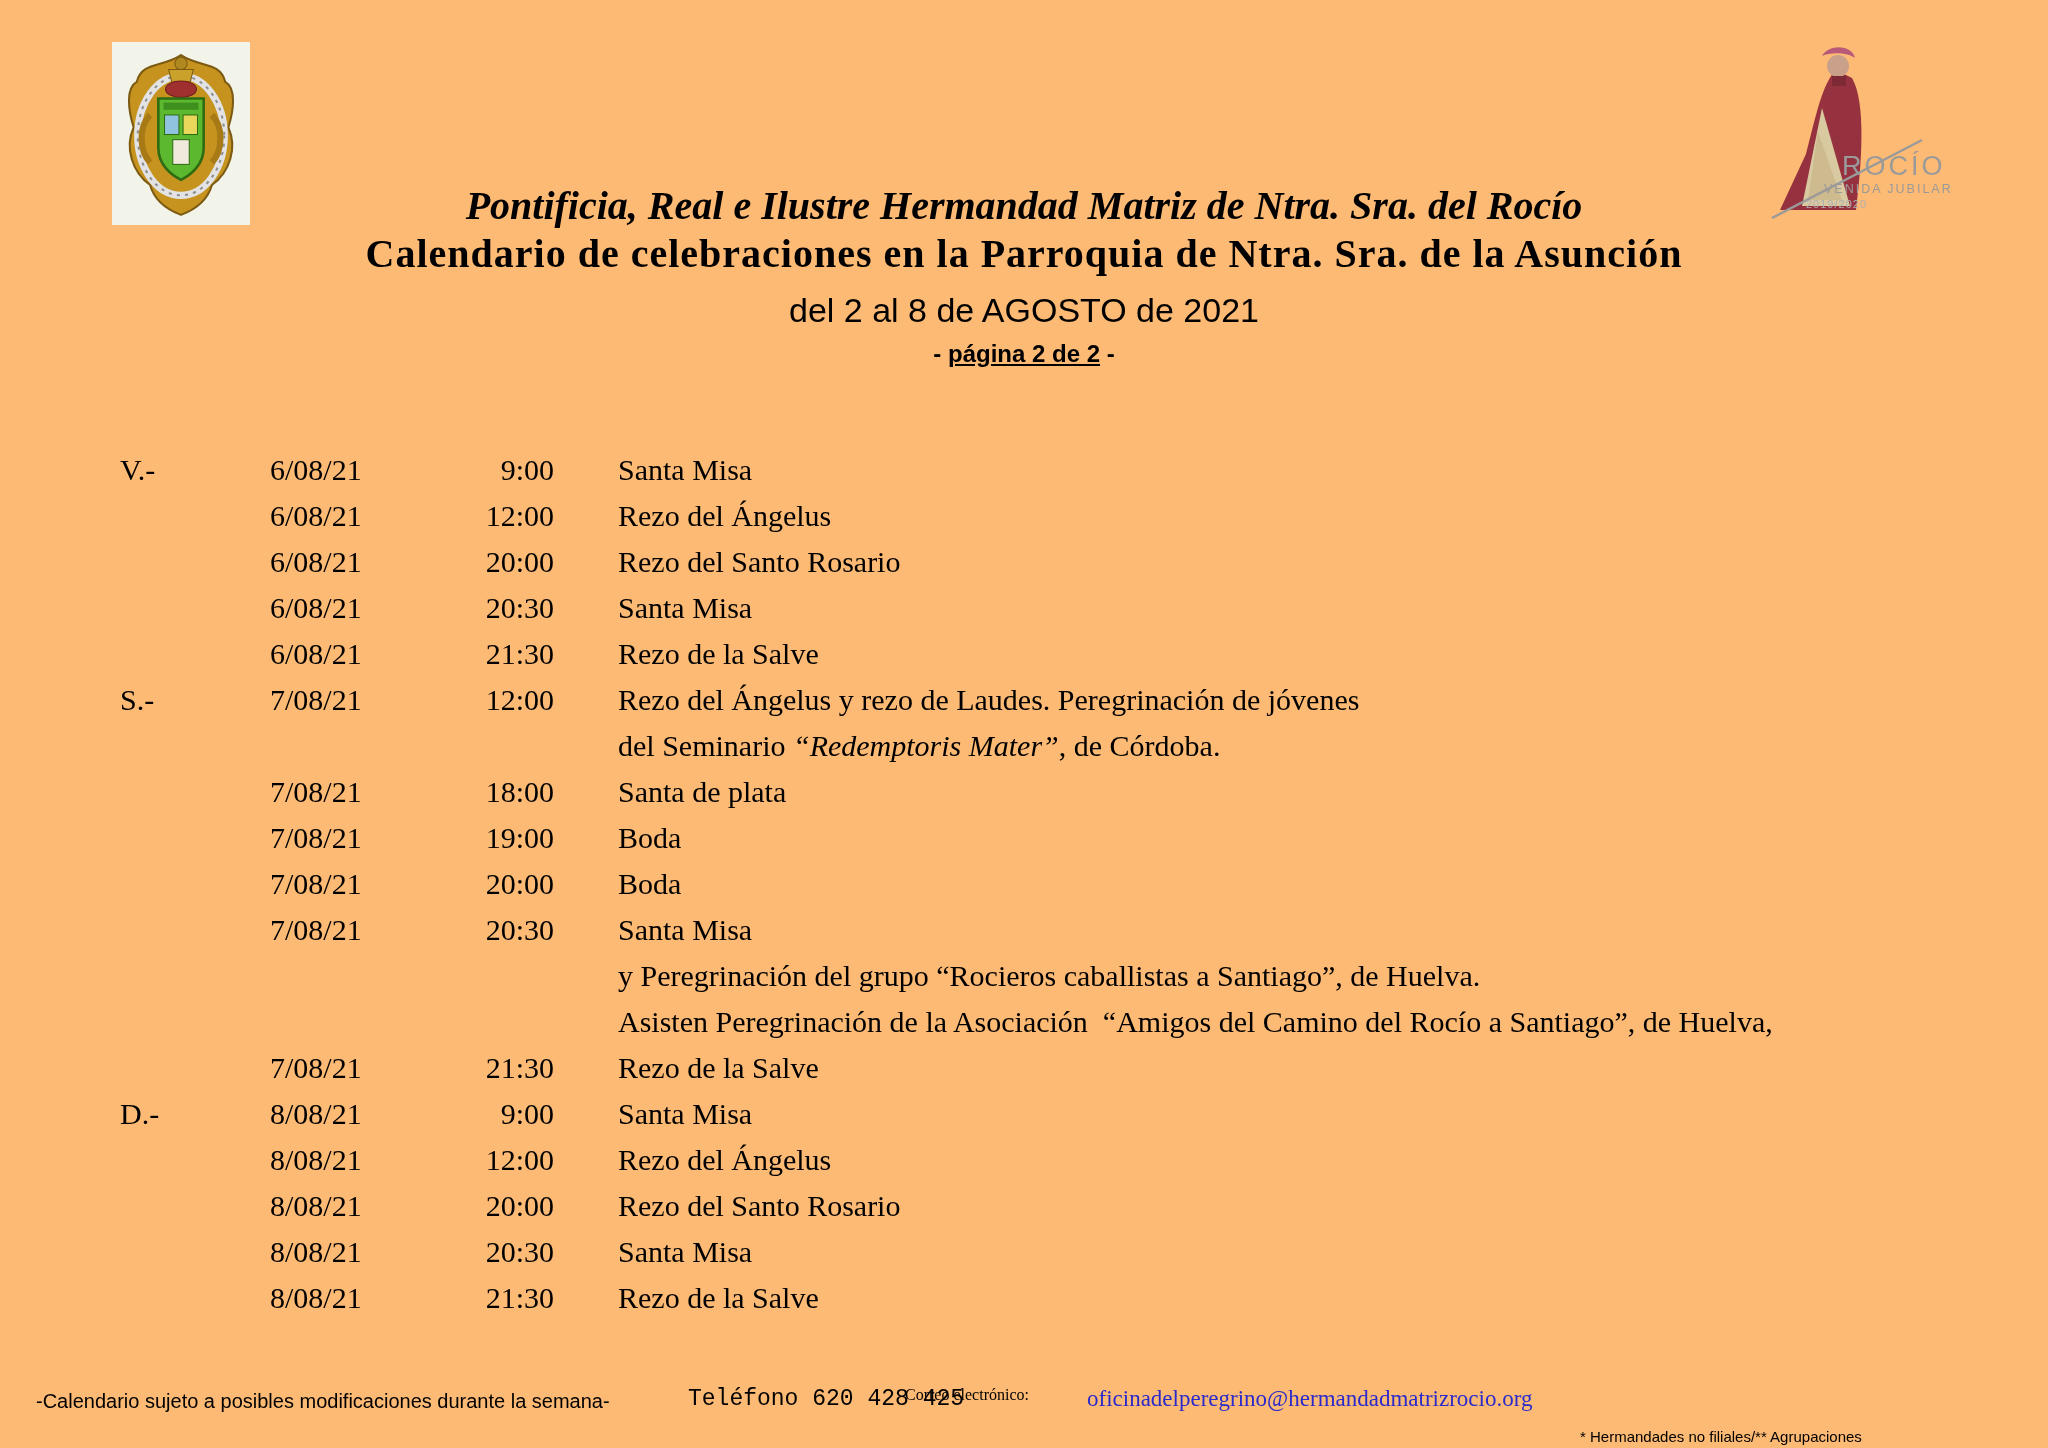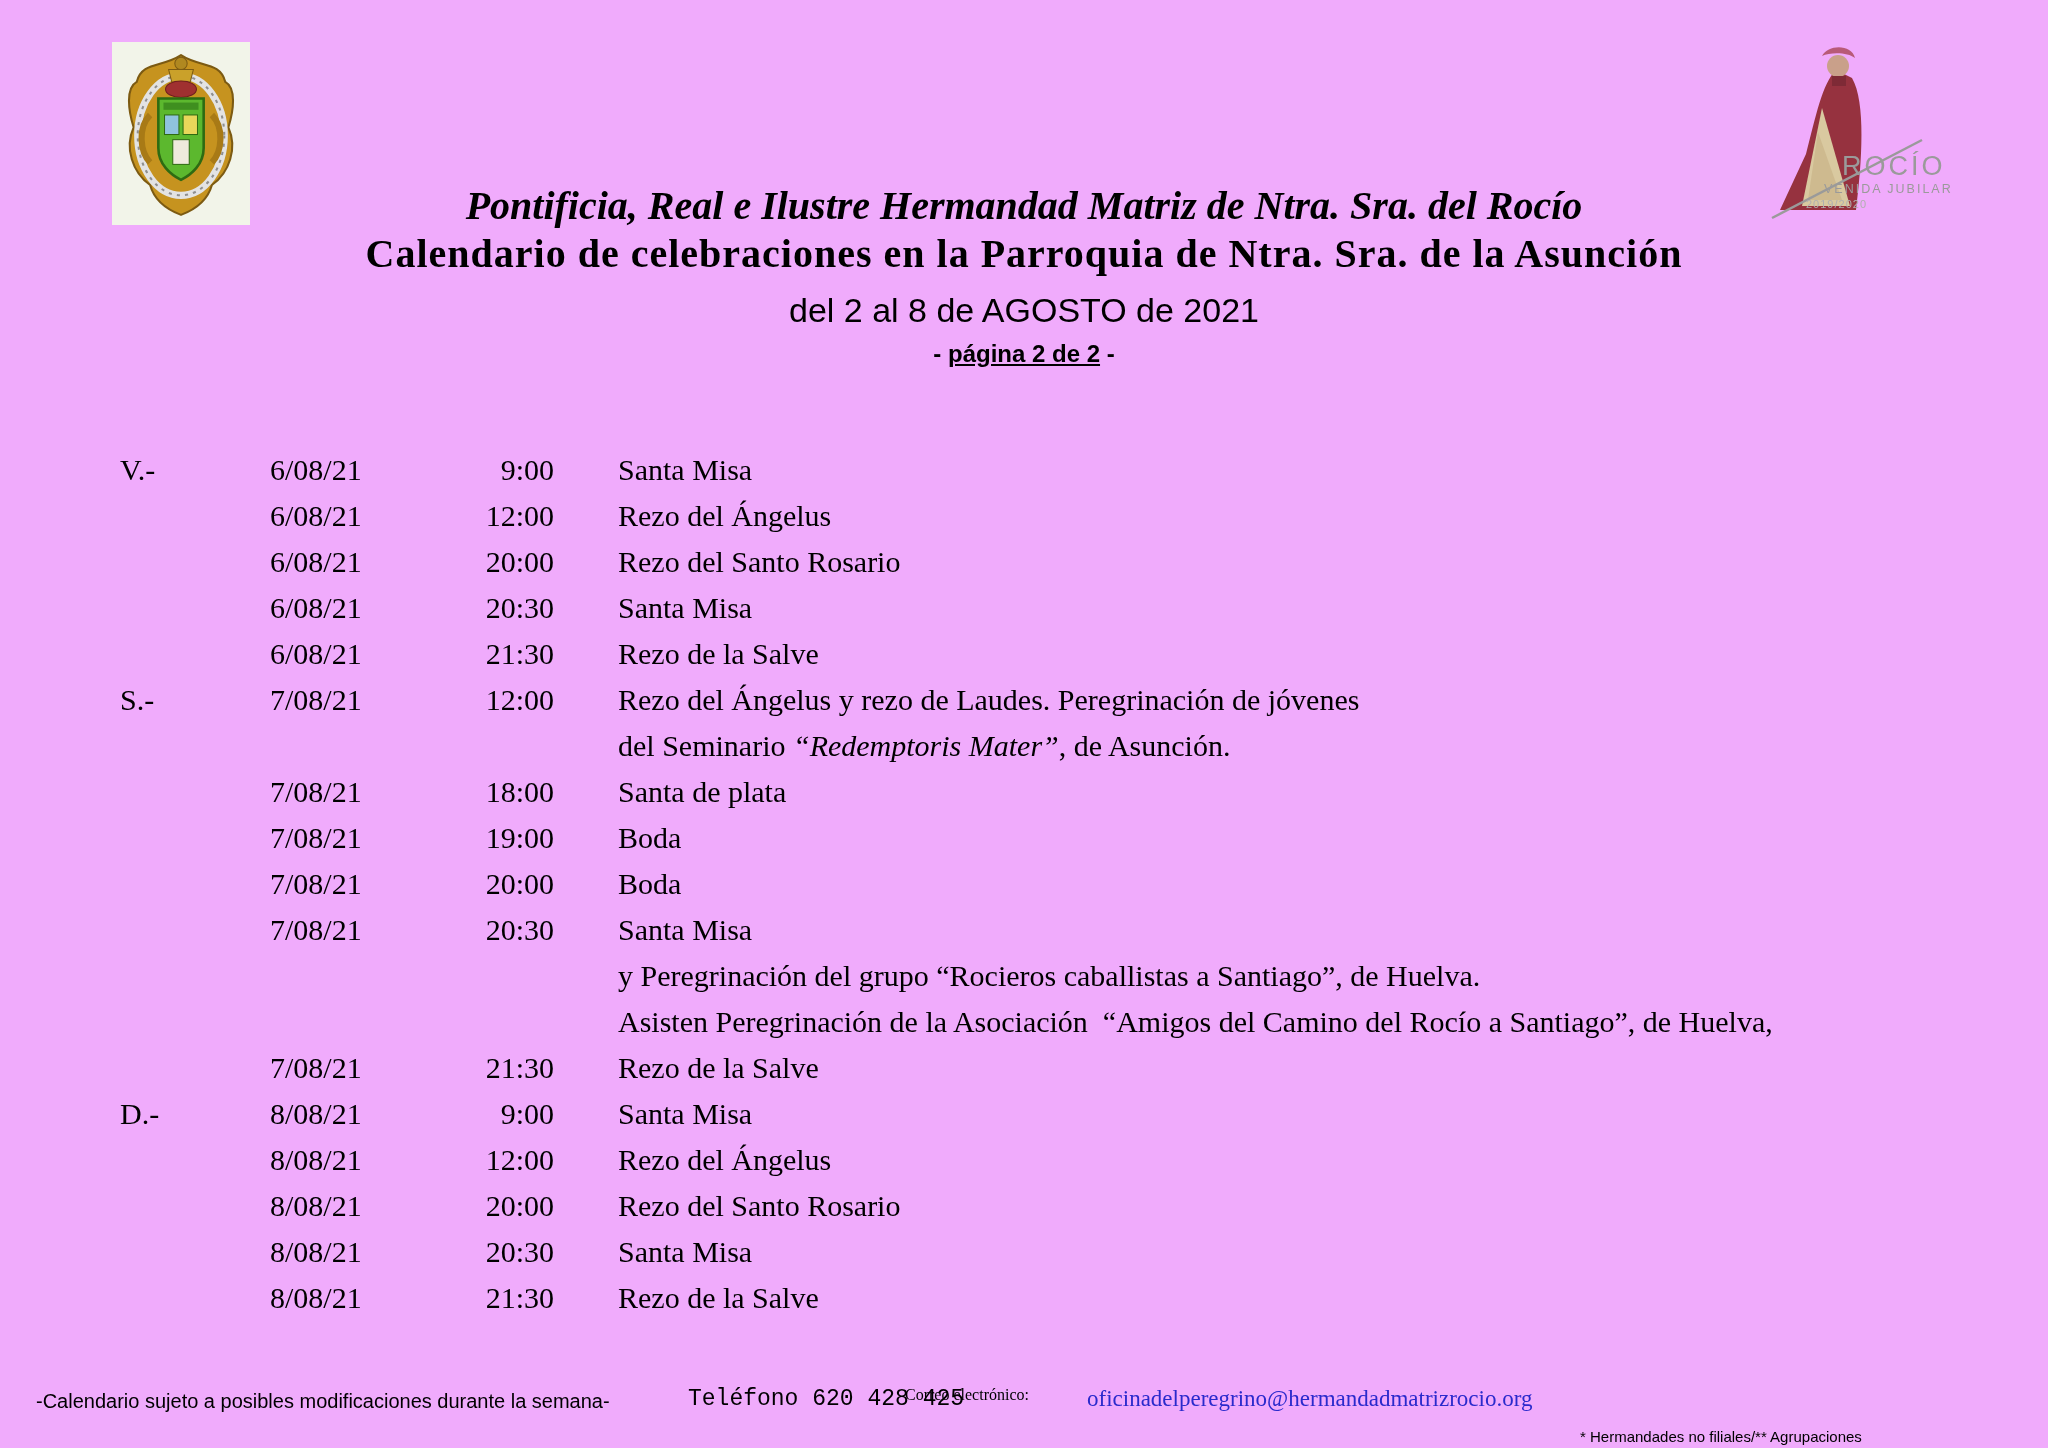--- a/index.html
+++ b/index.html
@@ -1,20 +1,20 @@
 <!DOCTYPE html>
 <html><head>
 <meta charset="utf-8">
 <style>
   html,body{margin:0;padding:0;background:#ffffff;}
   .page{
     position:relative;
     width:2048px;
     height:1448px;
-    background:#f0abfc;
+    background:#fdba74;
     font-family:"Liberation Serif", serif;
     color:#000;
     overflow:hidden;
   }
 
   
   .crest{
     position:absolute; left:112px; top:42px;
     width:138px; height:183px;
     background:#f2f4e9;
@@ -170,21 +170,21 @@
     <div class="row">
       <span class="c-day">S.-</span>
       <span class="c-date">7/08/21</span>
       <span class="c-time">12:00</span>
       <span class="c-desc">Rezo del Ángelus y rezo de Laudes. Peregrinación de jóvenes</span>
     </div>
     <div class="row">
       <span class="c-day"></span>
       <span class="c-date"></span>
       <span class="c-time"></span>
-      <span class="c-desc"><span>del Seminario </span><em>“Redemptoris Mater”</em><span>, de Asunción.</span></span>
+      <span class="c-desc"><span>del Seminario </span><em>“Redemptoris Mater”</em><span>, de Córdoba.</span></span>
     </div>
     <div class="row">
       <span class="c-day"></span>
       <span class="c-date">7/08/21</span>
       <span class="c-time">18:00</span>
       <span class="c-desc">Santa de plata</span>
     </div>
     <div class="row">
       <span class="c-day"></span>
       <span class="c-date">7/08/21</span>

